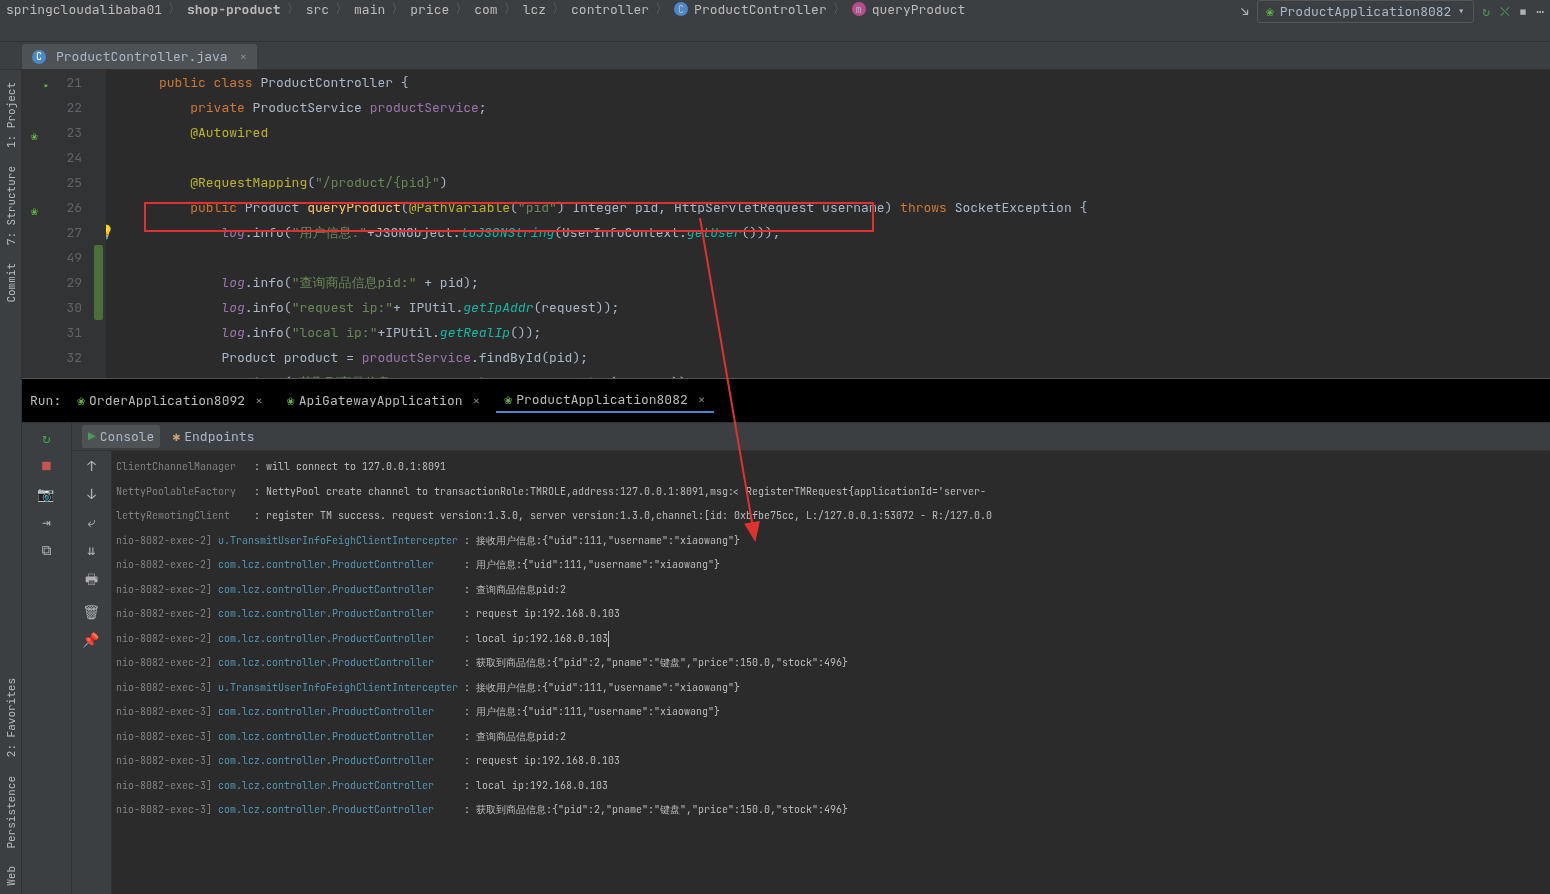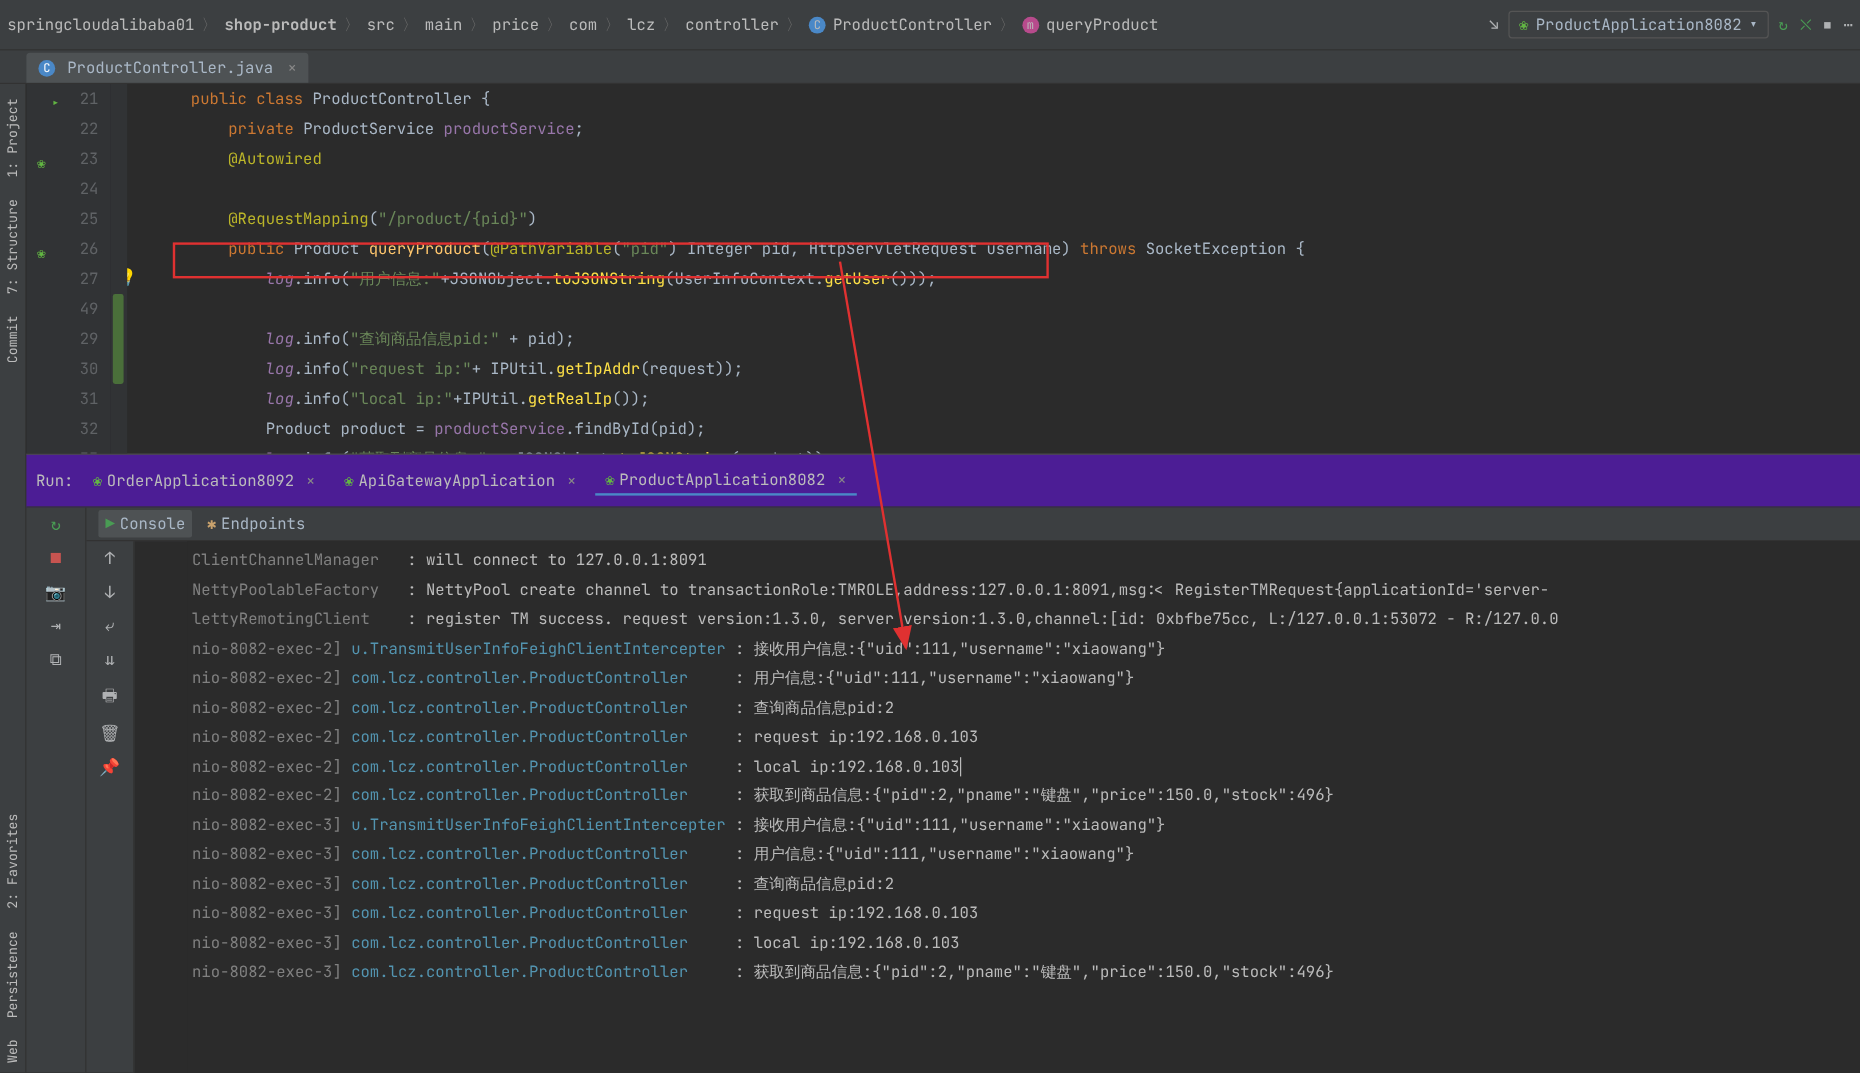--- a/index.html
+++ b/index.html
@@ -11,21 +11,21 @@
   width:1550px;
   height:894px;
   overflow:hidden;
   display:flex;
   flex-direction:column;
 }
 .top-bar {
   height:42px;
   background:#3c3f41;
   display:flex;
-  align-items:center;
+  align-items:flex-start;
   padding:0 6px;
   border-bottom:1px solid #323232;
 }
 .breadcrumb {
   display:flex;
   align-items:center;
   gap:2px;
   flex:1;
 }
 .breadcrumb span { color:#bbbbbb; }
@@ -134,21 +134,21 @@
   flex:1;
   padding:0 0 0 22px;
   position:relative;
 }
 .code-line { height:25px; line-height:25px; white-space:pre;margin-left:31px; }
 .kw { color:#cc7832; }
 .ann { color:#bbb529; }
 .str { color:#6a8759; }
 .mtd { color:#ffc66d; }
 .fld { color:#9876aa; }
-.smtd { color:#fde047; }
+.smtd { color:#14b8a6; font-style:italic; }
 .redbox {
   position:absolute;
   border:2px solid #e03131;
   left:38px;
   top:132px;
   width:730px;
   height:30px;
   pointer-events:none;
 }
 .arrow-svg {
@@ -160,21 +160,21 @@
 }
 .run-panel {
   flex:1;
   display:flex;
   flex-direction:column;
   border-top:1px solid #555;
   min-height:0;
 }
 .run-header {
   height:44px;
-  background:#4c1d95;
+  background:#000000;
   display:flex;
   align-items:center;
   padding:0 8px;
   gap:8px;
   border-bottom:1px solid #323232;
 }
 .run-label { color:#bbbbbb; }
 .run-tab {
   display:flex;
   align-items:center;
@@ -215,23 +215,22 @@
   gap:4px;
   padding:3px 6px;
   background:#4e5254;
   border-radius:2px;
 }
 .console {
   flex:1;
   background:#2b2b2b;
   padding:4px 0 4px 4px;
   overflow:auto;
-  font-size:13px;
+  font-size:10px;
   line-height:24.5px;
-  margin-left:44px;
 }
 .console-line { white-space:pre; }
 .c-gray { color:#808080; }
 .c-pkg { color:#5394b0; }
 .c-txt { color:#bbbbbb; }
 .cursor-caret {
   display:inline-block;
   width:1px;
   height:16px;
   background:#bbb;

